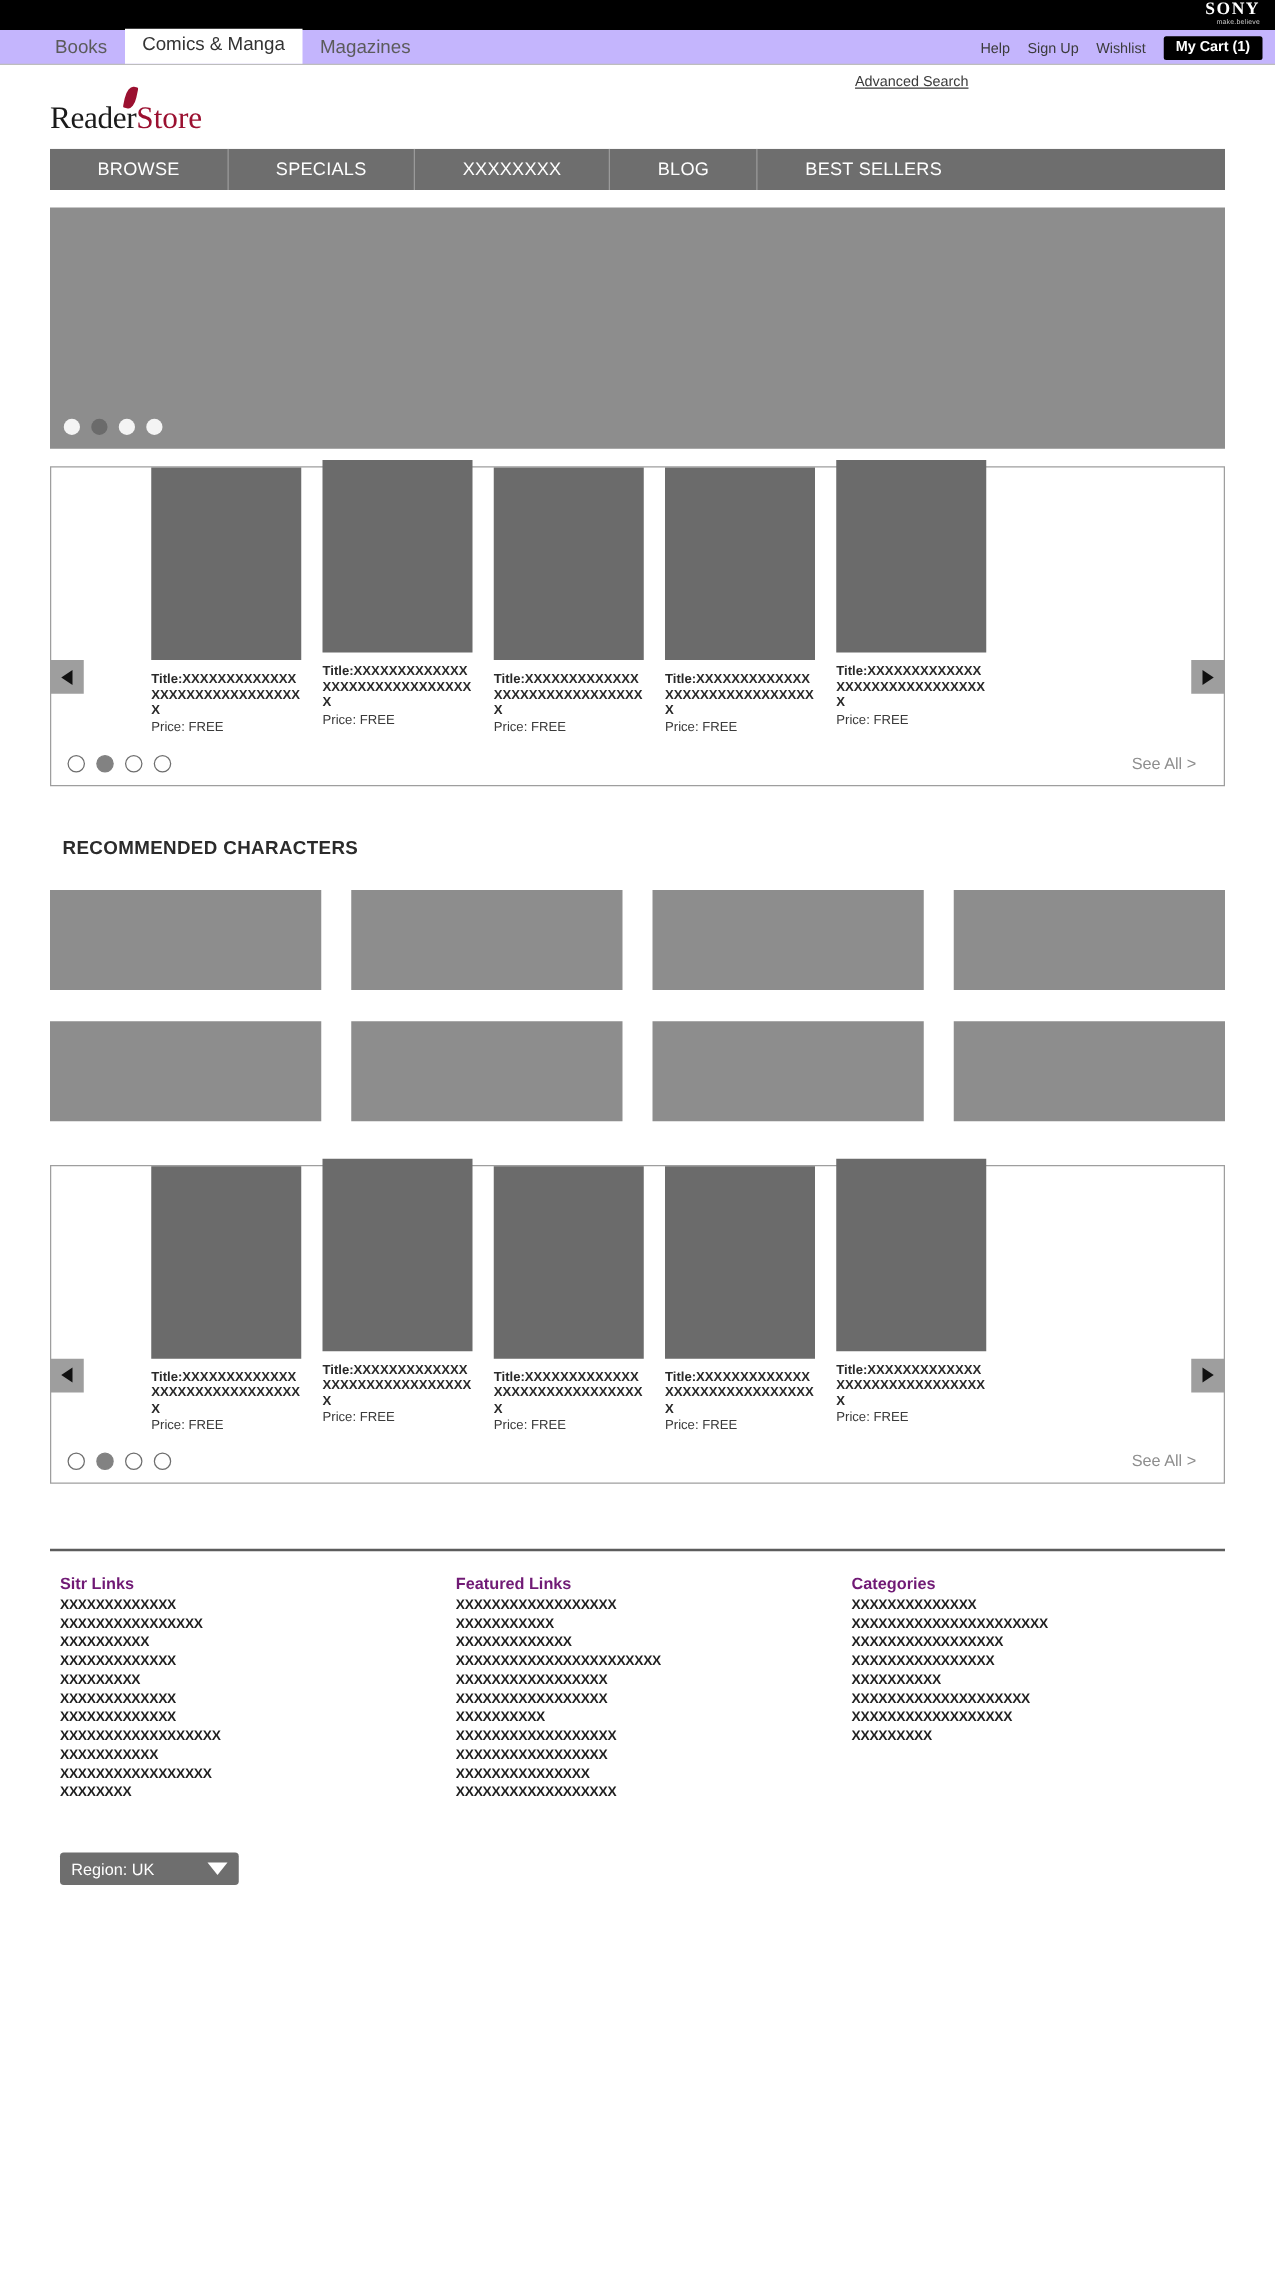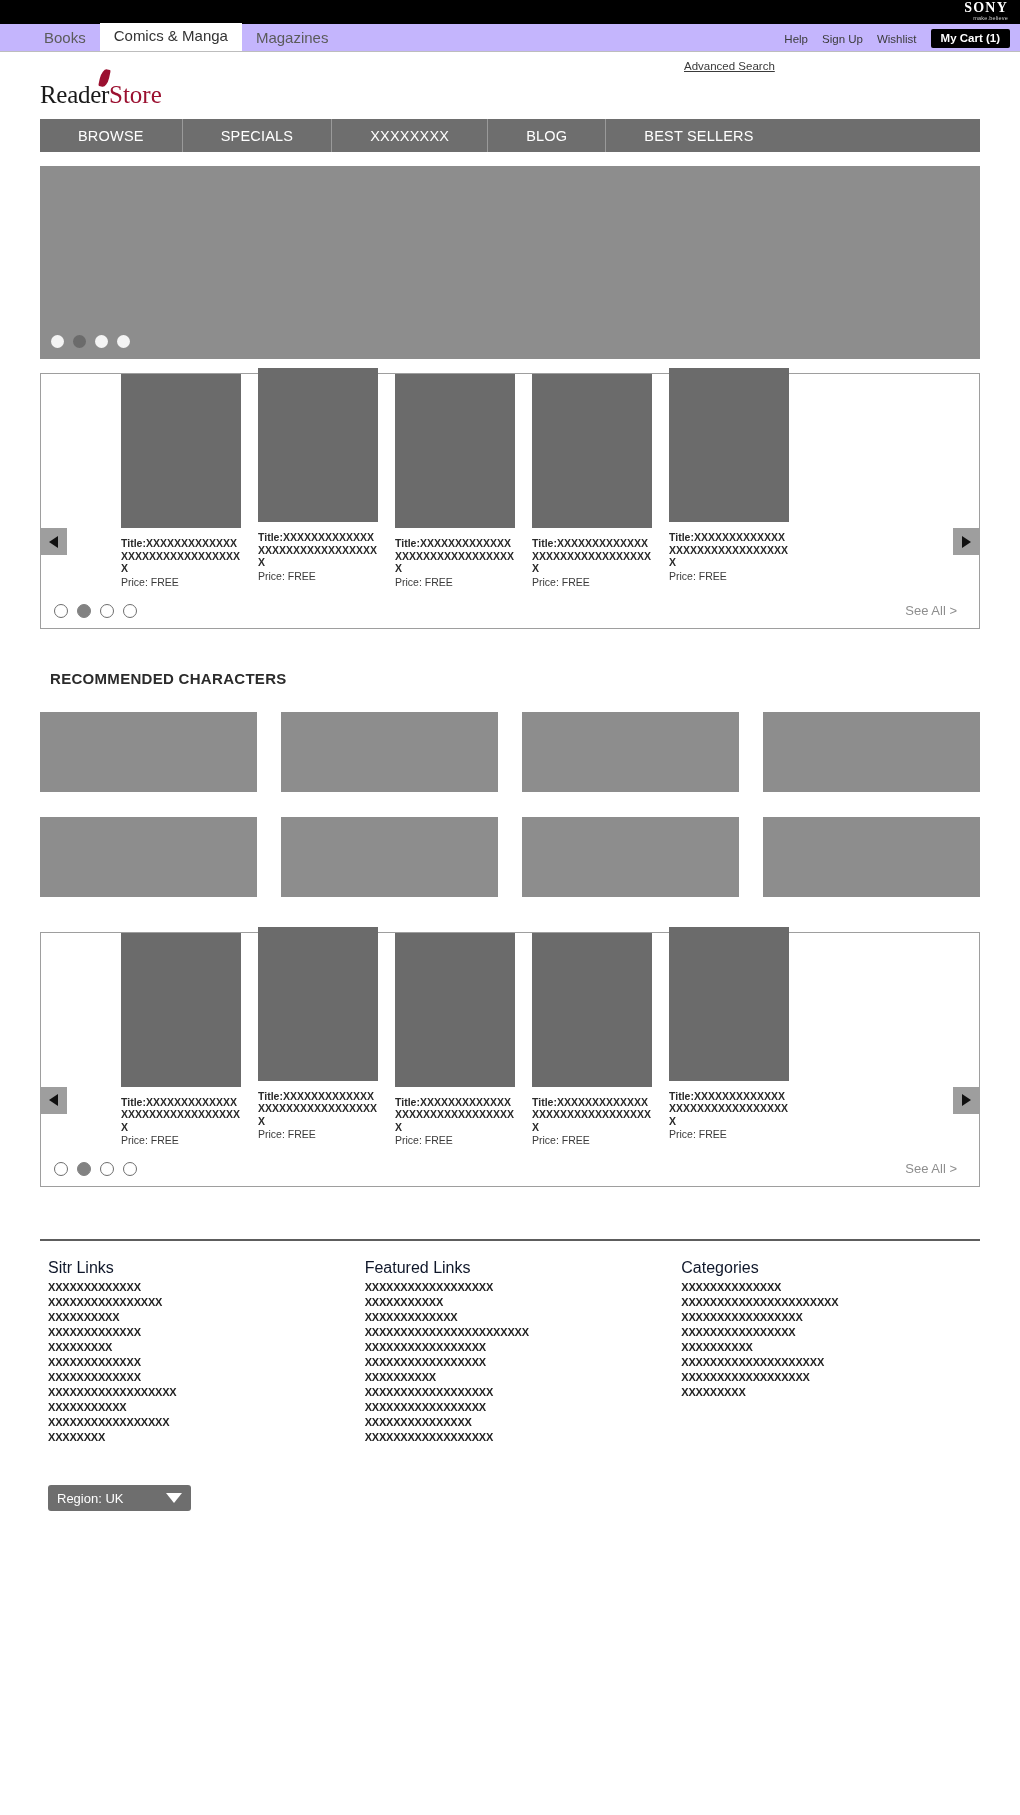--- a/index.html
+++ b/index.html
@@ -314,23 +314,23 @@
     margin: 52px 40px 0 40px;
     border-top: 2px solid #5d5d5d;
   }
   .foot-cols {
     margin: 18px 40px 0 48px;
     display: flex;
   }
   .foot-col { width: 318px; }
   .foot-col:nth-child(3) { width: 300px; }
   .foot-h {
-    font-size: 16px;
-    font-weight: normal;
-    color: #0f172a;
+    font-size: 13px;
+    font-weight: bold;
+    color: #701a75;
     margin-bottom: 3px;
   }
   .foot-link {
     font-size: 11px;
     font-weight: bold;
     color: #1f1f1f;
     line-height: 15px;
     letter-spacing: -0.2px;
     cursor: pointer;
     word-break: break-all;

